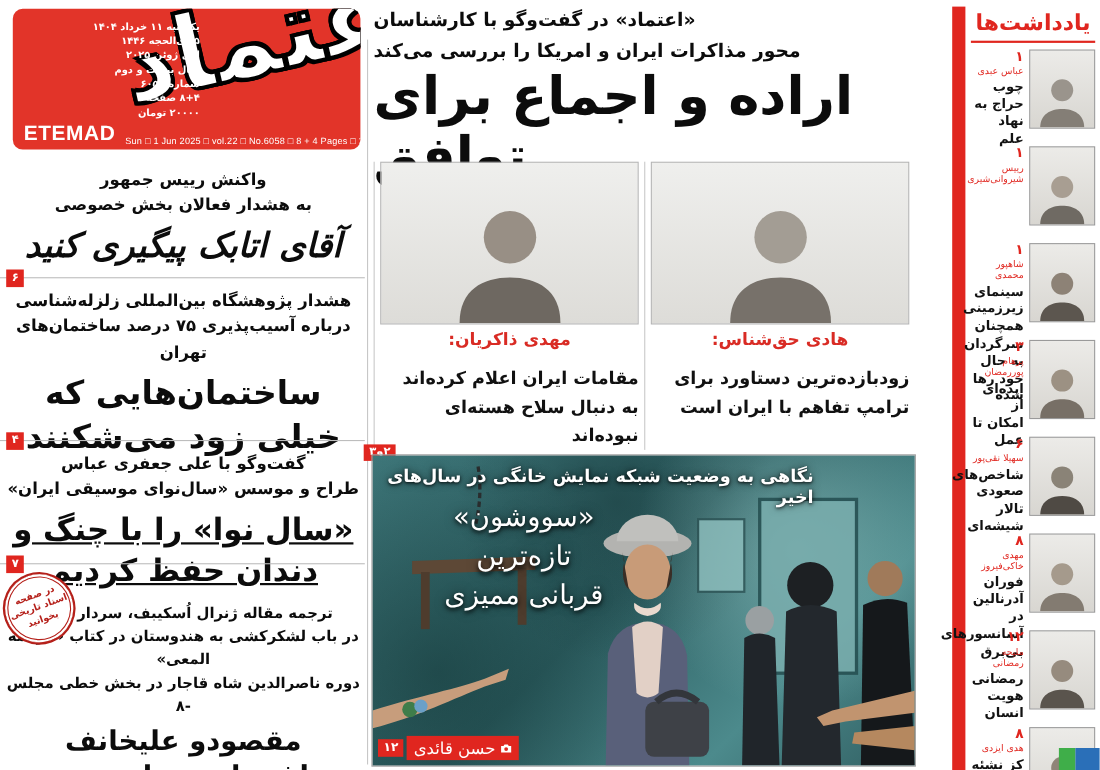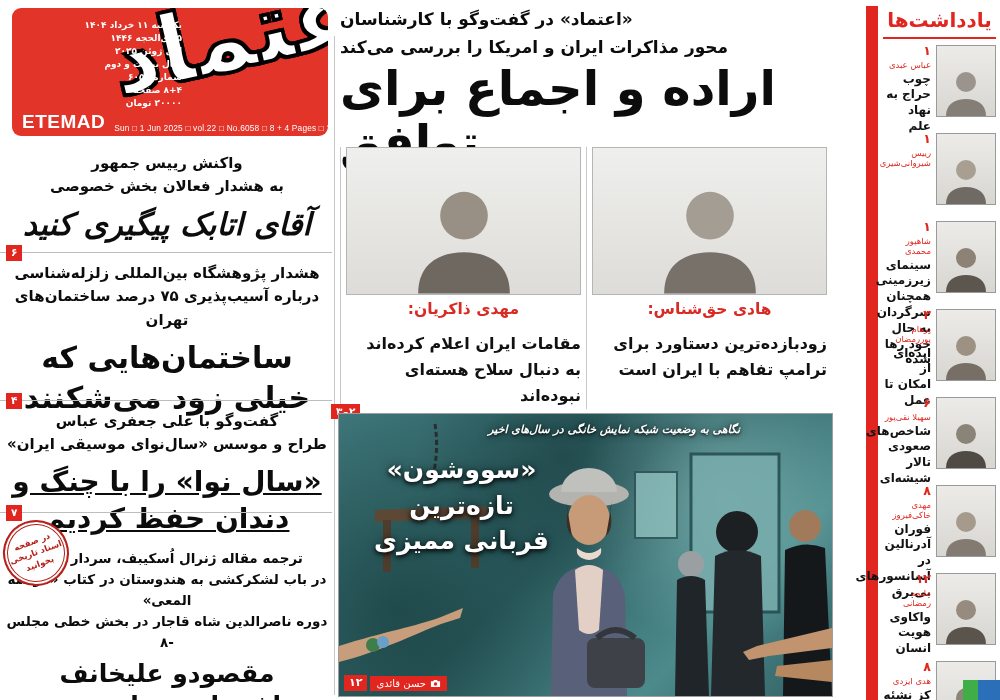--- a/index.html
+++ b/index.html
@@ -35,28 +35,28 @@
               padding:2px 5px 3px;display:inline-block;}
   .experts-badge{position:absolute;left:-9px;bottom:-10px;}
   
   .feature{position:absolute;left:338px;top:413px;width:493px;height:282px;border:1px solid #9e9e9e;
            background:
              radial-gradient(circle at 78% 30%,rgba(150,200,198,.55),rgba(0,0,0,0) 34%),
              radial-gradient(circle at 12% 70%,rgba(10,40,40,.45),rgba(0,0,0,0) 45%),
              radial-gradient(circle at 45% 15%,rgba(20,50,52,.5),rgba(0,0,0,0) 40%),
              linear-gradient(135deg,#3f787b,#2e6063 45%,#4c8a8c 75%,#315f62);overflow:hidden;}
   .feature svg.scene{position:absolute;left:0;top:0;}
-  .feature-kicker{position:absolute;top:9px;right:92px;color:#fff;font-weight:bold;font-size:11px;
-                  text-shadow:0 1px 3px rgba(0,0,0,.9),0 0 8px rgba(0,0,0,.6);font-style:italic;}
-  .feature-headline{position:absolute;top:38px;right:283px;color:#fff;font-weight:bold;font-size:25px;
+  .feature-kicker{position:absolute;top:9px;right:92px;color:#fff;font-weight:bold;font-size:16px;
+                  text-shadow:0 1px 3px rgba(0,0,0,.9),0 0 8px rgba(0,0,0,.6);}
+  .feature-headline{position:absolute;top:38px;right:283px;color:#fff;font-weight:normal;font-size:25px;
                     line-height:1.42;text-align:center;
                     text-shadow:0 2px 4px rgba(0,0,0,.9),0 0 10px rgba(0,0,0,.55);}
   .credit{position:absolute;left:5px;bottom:5px;direction:ltr;display:flex;gap:3px;align-items:center;}
   .credit-badge{background:#e0261f;color:#fff;font-weight:bold;font-size:11px;padding:1px 5px 2px;}
-  .photog-badge{background:#e0261f;color:#fff;font-size:10px;padding:2px 6px;display:flex;
+  .photog-badge{background:#e0261f;color:#fff;font-size:15px;padding:2px 6px;display:flex;
                 align-items:center;gap:4px;}
   
   .article{position:absolute;left:6px;width:322px;text-align:center;color:#0c0c0c;}
   .kicker{font-weight:bold;font-size:15px;line-height:1.55;}
   .kicker-sm{font-weight:bold;font-size:13.5px;line-height:1.55;}
   .headline-a1{font-size:31px;font-weight:bold;margin-top:7px;font-style:italic;}
   .headline-a2{font-size:30px;font-weight:bold;margin-top:6px;line-height:1.35;}
   .headline-a3{font-size:28px;font-weight:bold;margin-top:6px;line-height:1.35;text-decoration:underline;}
   .headline-a4{font-size:25px;font-weight:bold;margin-top:5px;line-height:1.3;}
   .rule-badge{position:absolute;left:6px;}
@@ -325,21 +325,21 @@
       <div class="note">
         <div class="note-photo">
             <svg class="sil" width="48" height="52" viewBox="0 0 24 26">
               <circle cx="12" cy="9" r="5" fill="#968b7e"></circle>
               <path d="M2 26c0-6 4.6-8.5 10-8.5s10 2.5 10 8.5z" fill="#5a544d"></path>
             </svg>
           </div>
         <div class="note-text">
           <div class="note-num">۱۲</div>
           <div class="note-author">ملیحه رمضانی</div>
-          <div class="note-title">واکاوی هویت انسان</div>
+          <div class="note-title">رمضانی هویت انسان</div>
         </div>
       </div>
 
       <div class="note">
         <div class="note-photo">
             <svg class="sil" width="48" height="52" viewBox="0 0 24 26">
               <circle cx="12" cy="9" r="5" fill="#8f8478"></circle>
               <path d="M2 26c0-6 4.6-8.5 10-8.5s10 2.5 10 8.5z" fill="#6b645c"></path>
             </svg>
           </div>

